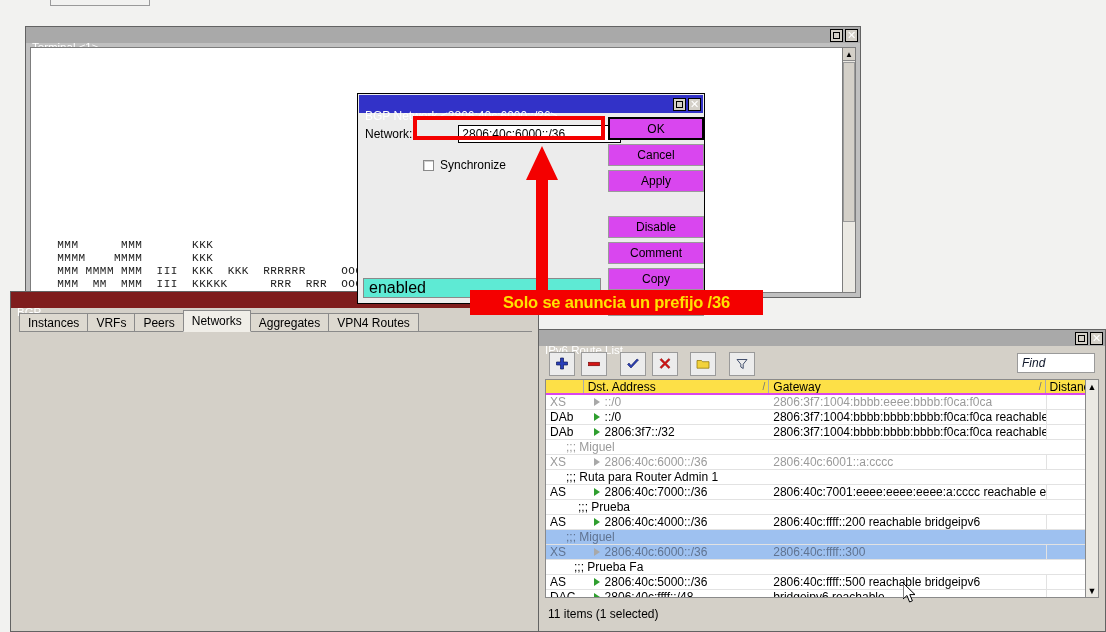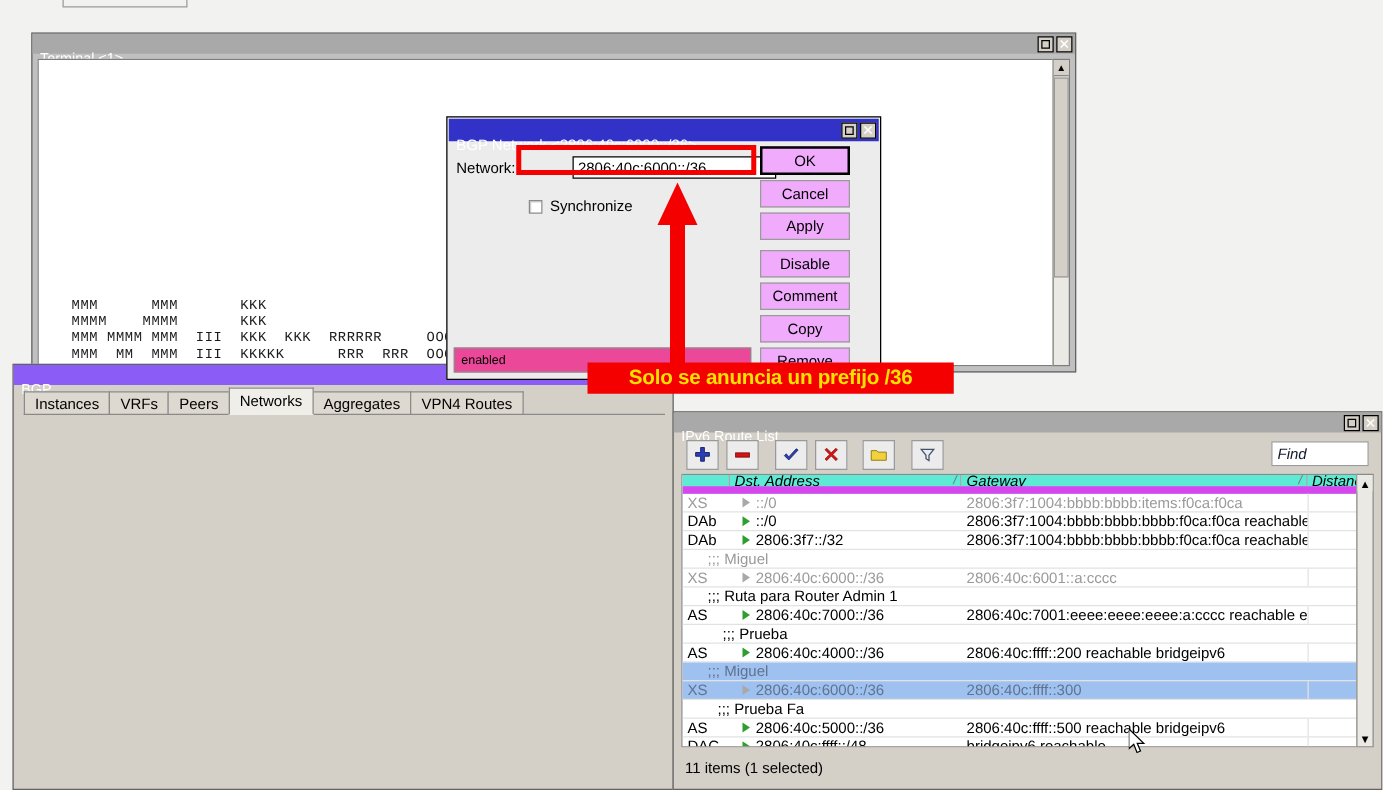--- a/index.html
+++ b/index.html
@@ -67,48 +67,48 @@
       width:183px; height:18px; border:1px solid #000; background:#fff;
       font-size:12px; padding:1px 3px; font-family:"Liberation Sans", sans-serif;
       outline:none;
   }
   #network-input::selection { background:#cfe3ff; }
   #sync-row { position:absolute; left:64px; top:43px; display:flex; align-items:center; gap:6px; }
   .chk { width:11px;height:11px;border:1px solid #8a8a8a; background:#fff;
       box-shadow: inset 1px 1px 0 #d0d0d0; }
   #dlg-status {
       position:absolute; left:4px; bottom:4px; width:238px; height:20px;
-      background:#ec4899; border:1px solid #8a8a8a; font-size:10px;
+      background:#5eead4; border:1px solid #8a8a8a; font-size:16px;
       display:flex; align-items:center; padding:0 5px;
   }
   #dlg-buttons { position:absolute; right:5px; top:22px; width:90px; }
   .dbtn {
-      width:72px; height:22px; margin-bottom:4px;
-      background:#f0abfc; border:1px solid #9a9a9a;
+      width:96px; height:22px; margin-bottom:4px;
+      background:#d946ef; border:1px solid #9a9a9a;
       display:flex; align-items:center; justify-content:center;
       font-size:12px; cursor:default;
   }
   .dbtn.primary { border:2px solid #000; height:23px; }
-  .dbtn.gap { margin-top:8px; }
+  .dbtn.gap { margin-top:24px; }
 
   
   #red-highlight { position:absolute; left:413px; top:116px; width:192px; height:24px;
       border:4px solid #f40000; pointer-events:none; }
   
   #red-arrow { position:absolute; left:524px; top:146px; width:36px; height:152px;
       pointer-events:none; }
   
   #red-banner { position:absolute; left:470px; top:290px; width:293px; height:25px;
       background:#f40000; color:#ffe100; font-weight:bold; font-size:16.5px;
       display:flex; align-items:center; justify-content:center; letter-spacing:-0.2px; }
 
   
   #bgp-window { left:10px; top:291px; width:529px; height:341px; border:1px solid #636363;
       background:#d4d0c8; }
-  #bgp-window .titlebar { background:#8b5cf6; color:#ffffff; }
+  #bgp-window .titlebar { background:#7f1d1d; color:#ffffff; }
   #tabs { position:absolute; left:8px; top:18px; height:22px; display:flex; align-items:flex-end; }
   .tab {
       height:19px; padding:0 8px; display:flex;align-items:center;
       background:#ddd9d0; border:1px solid #8a8a8a; border-bottom:none;
       font-size:12px; margin-right:-1px;
   }
   .tab.active { height:22px; background:#f0eee8; font-weight:normal; z-index:3;
       border-bottom:1px solid #f0eee8;margin-top:28px; }
   #tabs-underline { position:absolute; left:8px; top:39px; width:513px; height:1px; background:#8a8a8a; }
   .tool { width:26px;height:24px; background:#ececec; border:1px solid #9a9a9a;
@@ -119,22 +119,22 @@
   
   #ipv6-window { left:538px; top:329px; width:568px; height:303px; border:1px solid #636363;
       background:#d4d0c8; }
   #ipv6-window .titlebar { background:#a9a9a9; color:#fff; }
   #rl-toolbar { position:absolute; left:10px; top:22px; }
   #rl-find { position:absolute; right:10px; top:23px; width:78px; height:20px;
       background:#fff; border:1px solid #9a9a9a; color:#0f172a;
       font-style:italic; font-size:12px; display:flex; align-items:center; padding-left:4px; }
   #rl-table { position:absolute; left:6px; top:49px; right:6px; bottom:33px;
       border:1px solid #8a8a8a; background:#fff; overflow:hidden; }
-  .rl-hdr { display:flex; height:15px; background:#5eead4; border-bottom:6px solid #d946ef;
-      font-size:12px;font-style:italic; }
+  .rl-hdr { display:flex; height:15px; background:#fde047; border-bottom:2px solid #d946ef;
+      font-size:12px; }
   .rl-hdr .hc { border-right:1px solid #aaa; padding:0 4px; display:flex; align-items:center;
       position:relative; overflow:hidden; white-space:nowrap; }
   .rl-hdr .hc .sortmark { position:absolute; right:3px; color:#777; font-size:10px; }
   .rl-row { display:flex; height:15px; font-size:12px; 
       border-bottom:1px solid #e2e2e2; white-space:nowrap; }
   .rl-row .c { padding:0 4px; overflow:hidden; display:flex; align-items:center; height:100%; }
   .rl-row .c.flags { width:40px; }
   .rl-row .c.dst { width:200px; }
   .rl-row .c.gw { width:298px; }
   .rl-row .c.dist { width:56px; border-left:1px solid #e2e2e2; }
@@ -271,21 +271,21 @@
       </div>
     </div>
     <div id="rl-rows">
         <div class="rl-row dim">
           <div class="c flags">XS</div>
           <div class="c dst">
             <span class="indent"></span>
             <span class="tri dimtri"></span>
             <span>::/0</span>
           </div>
-          <div class="c gw">2806:3f7:1004:bbbb:bbbb:items:f0ca:f0ca</div>
+          <div class="c gw">2806:3f7:1004:bbbb:eeee:bbbb:f0ca:f0ca</div>
           <div class="c dist"></div>
         </div>
         <div class="rl-row">
           <div class="c flags">DAb</div>
           <div class="c dst">
             <span class="indent"></span>
             <span class="tri"></span>
             <span>::/0</span>
           </div>
           <div class="c gw">2806:3f7:1004:bbbb:bbbb:bbbb:f0ca:f0ca reachable sfp1</div>

